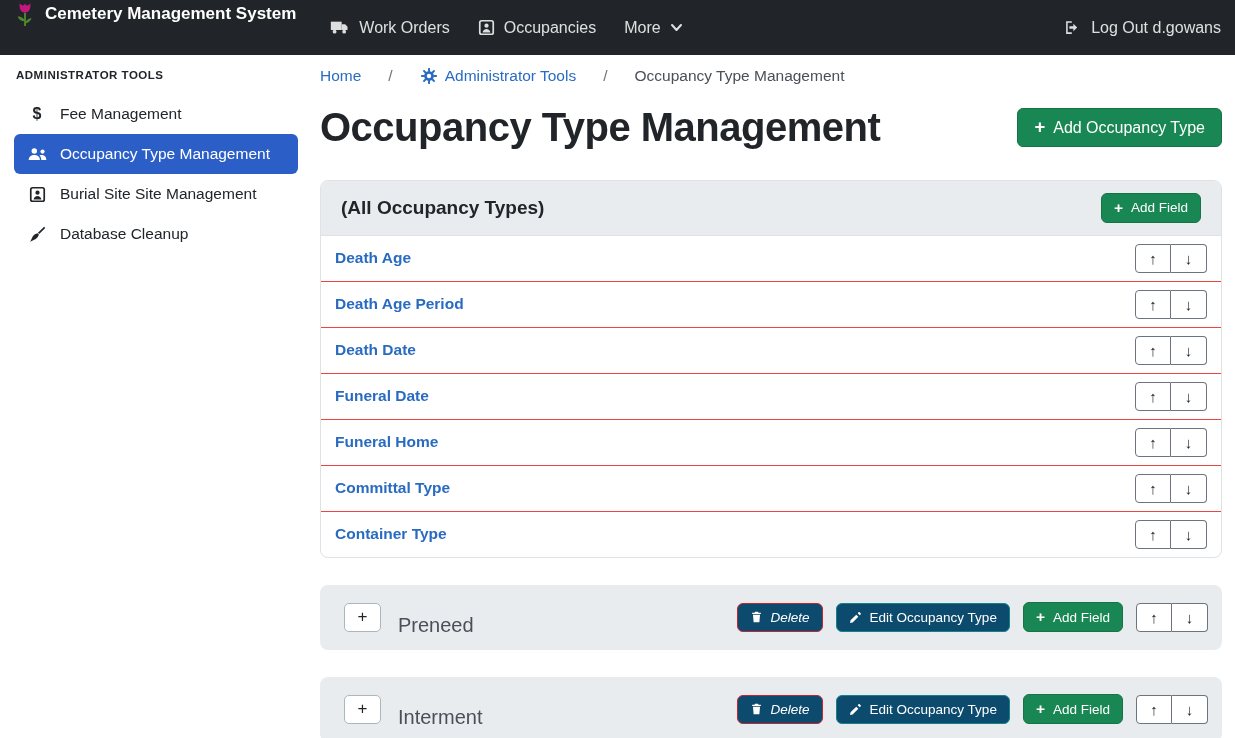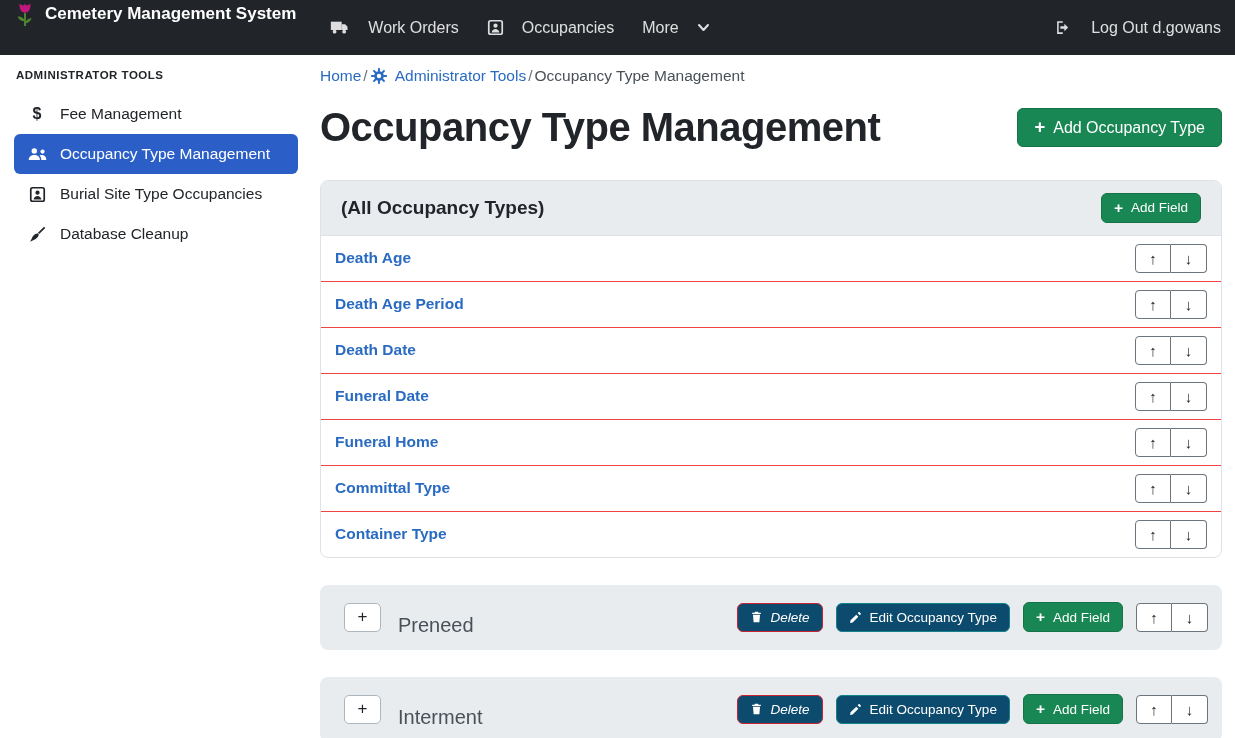--- a/index.html
+++ b/index.html
@@ -10,21 +10,21 @@
     background:#ffffff; color:#212529;
   }
 
   
   .navbar {
     height:55px; background:#212529; display:flex; align-items:flex-start;
     padding:0 14px; color:#fff;
   }
   .brand { display:flex; align-items:center; gap:9px; font-weight:700; font-size:17px; color:#fff; margin-right:20px; cursor:pointer; }
   .nav-link {
-    display:flex; align-items:center; gap:18px; color:rgba(255,255,255,.85);
+    display:flex; align-items:center; gap:9px; color:rgba(255,255,255,.85);
     text-decoration:none; font-size:16px; padding:0 14px; cursor:pointer; height:55px;
   }
   .nav-link svg { flex:0 0 auto; }
   .logout { margin-left:auto; padding-right:0; }
 
   
   .layout { display:flex; align-items:flex-start; }
 
   
   .sidebar { width:310px; min-width:310px; padding:14px 12px 0 14px; }
@@ -32,21 +32,21 @@
   .side-item {
     display:flex; align-items:center; gap:12px; height:40px; padding:0 12px;
     border-radius:6px; color:#212529; font-size:15.5px; text-decoration:none; cursor:pointer;
   }
   .side-item.active { background:#2b5fc7; color:#fff; }
   .side-icon { width:22px; display:flex; justify-content:center; align-items:center; font-weight:700; font-size:16px; }
 
   
   .main { flex:1; padding:8px 13px 0 10px; }
 
-  .breadcrumb { display:flex; align-items:center; gap:2px; font-size:15.5px; margin-top:4px; }
+  .breadcrumb { display:flex; align-items:center; gap:27px; font-size:15.5px; margin-top:4px; }
   .breadcrumb a { color:#2a6bc2; text-decoration:none; display:flex; align-items:center; gap:7px; cursor:pointer; }
   .sep { color:#6c757d; }
   .bc-current { color:#495057; }
 
   .title-row { display:flex; align-items:center; justify-content:space-between; margin-top:20px; }
   h1.page-title { margin:0; font-size:40px; font-weight:600; letter-spacing:-.5px; color:#212529; }
 
   
   .btn {
     display:inline-flex; align-items:center; gap:8px; border:1px solid transparent;
@@ -176,21 +176,21 @@
     </a>
 
     <a class="side-item">
       <span class="side-icon">
         <svg width="17" height="17" viewBox="0 0 24 24" fill="currentColor">
           <rect x="2.5" y="2.5" width="19" height="19" rx="2.5" fill="none" stroke="currentColor" stroke-width="2.4"></rect>
           <circle cx="12" cy="9.5" r="3"></circle>
           <path d="M6.5 19.2c.5-3.6 2.8-5.2 5.5-5.2s5 1.6 5.5 5.2z"></path>
         </svg>
       </span>
-      <span>Burial Site Type Occupancies</span>
+      <span>Burial Site Site Management</span>
     </a>
 
 
     <a class="side-item">
       <span class="side-icon">
         <svg width="19" height="19" viewBox="0 0 24 24" fill="currentColor">
           <path d="M20.3 2.2l1.5 1.5-7.7 7.7-1.5-1.5z"></path>
           <path d="M12 10.4l1.7 1.7c-.4 2.2-1.8 4.2-4 5.7l-6.9 3.4 3.3-7c1.5-2 3.6-3.4 5.9-3.8z"></path>
         </svg>
       </span>

